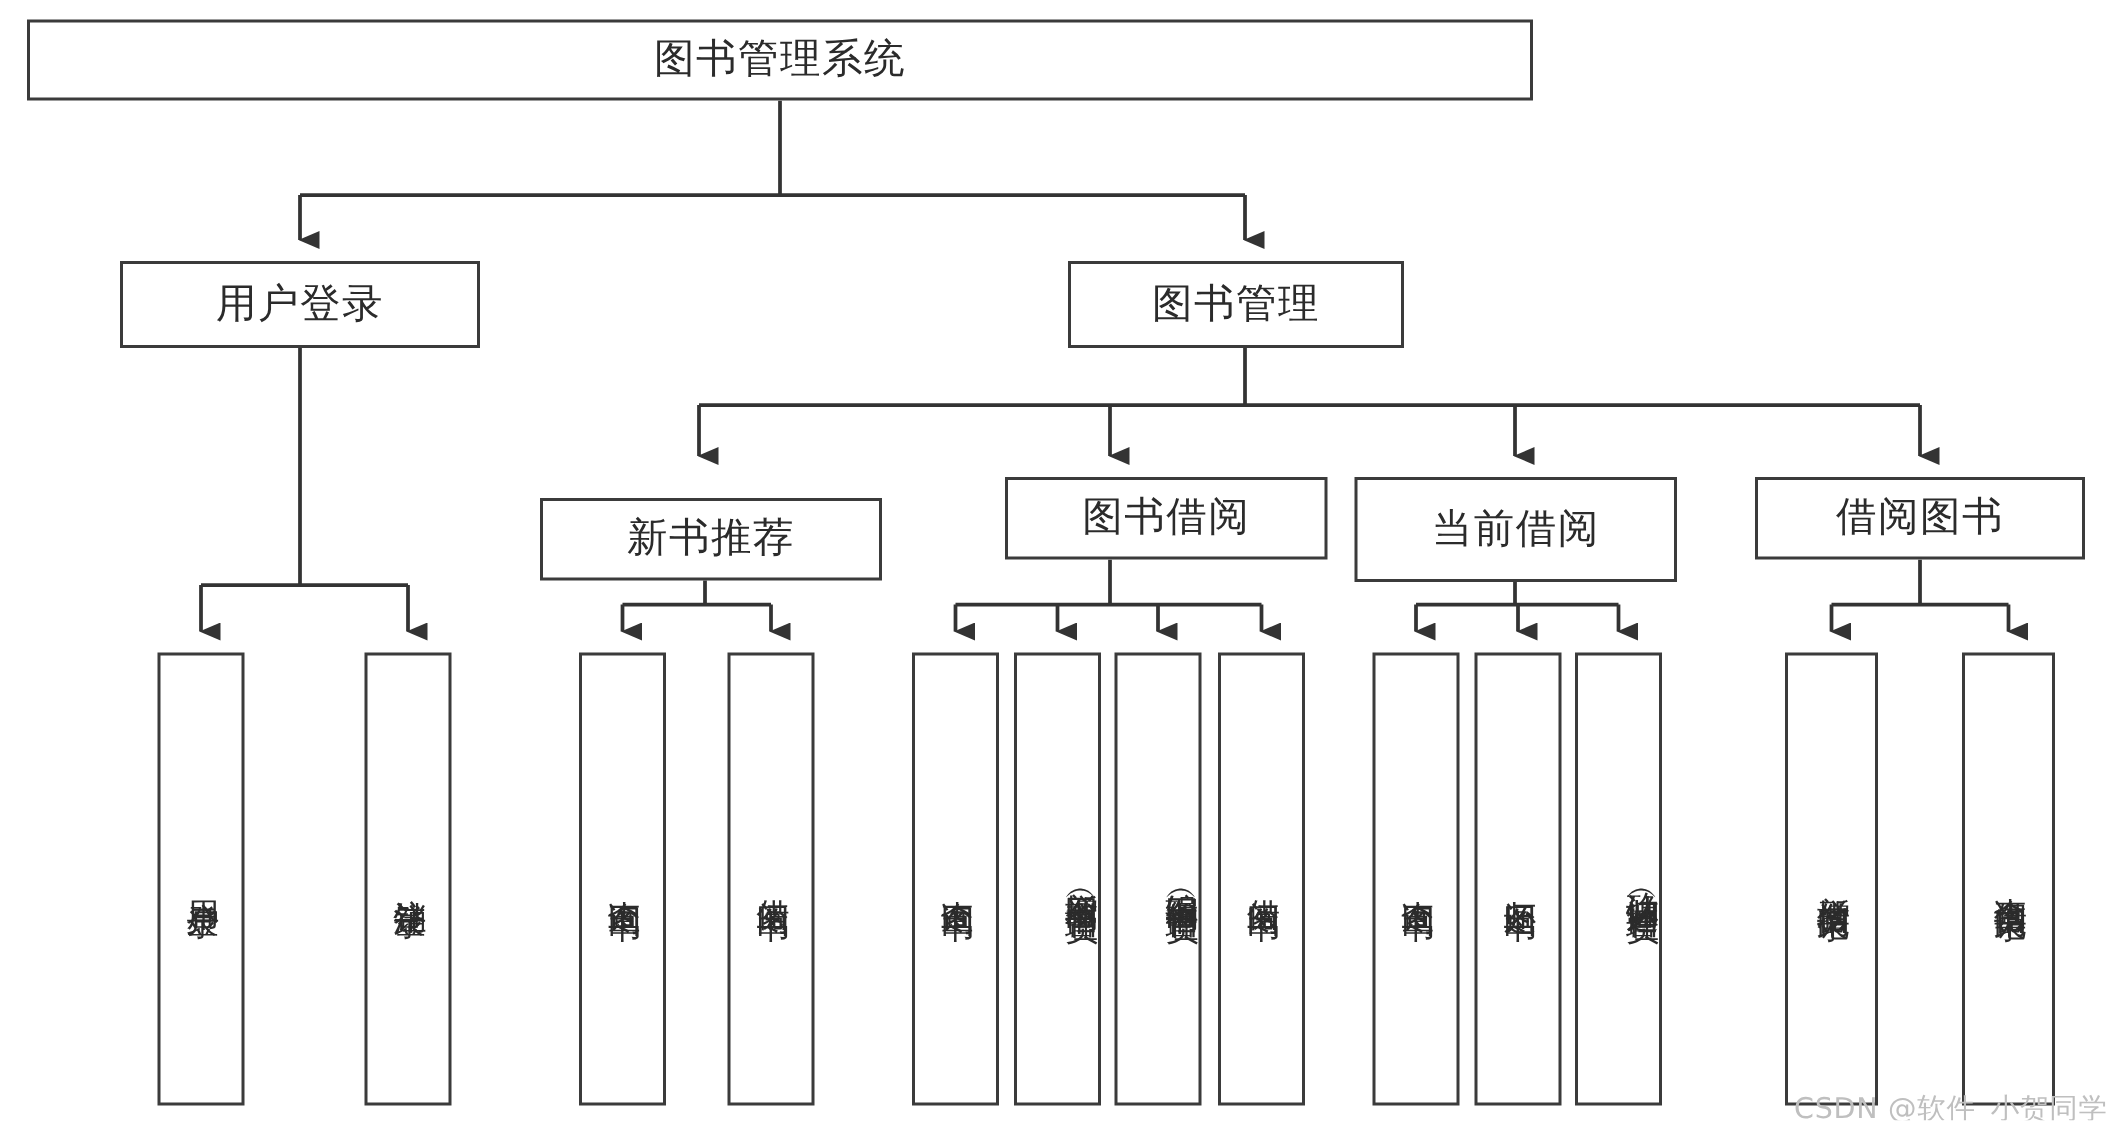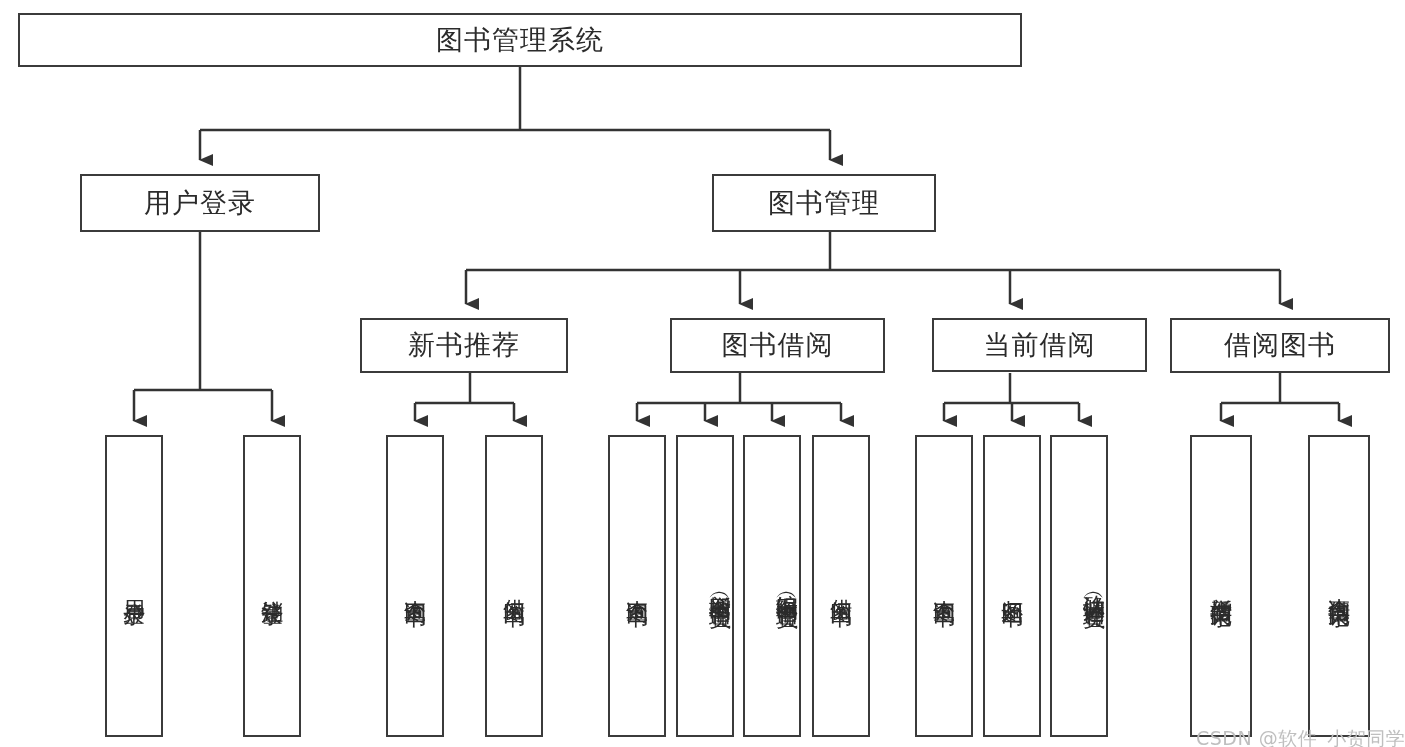--- a/index.html
+++ b/index.html
@@ -117,23 +117,23 @@
     </g>
   </svg>
 
   <div class="node horiz" id="root-node" style="left: 18px; top: 13px; width: 1004px; height: 54px;">图书管理系统</div>
 
   <div id="level2-container">
       <div class="node horiz" style="left: 80px; top: 174px; width: 240px; height: 58px;">用户登录</div>
       <div class="node horiz" style="left: 712px; top: 174px; width: 224px; height: 58px;">图书管理</div>
     </div>
   <div id="level3-container">
-      <div class="node horiz" style="left: 360px; top: 318px; width: 208px; height: 55px;">新书推荐</div>
+      <div class="node horiz" style="left: 360px; top: 332px; width: 228px; height: 55px;">新书推荐</div>
       <div class="node horiz" style="left: 670px; top: 318px; width: 215px; height: 55px;">图书借阅</div>
-      <div class="node horiz" style="left: 932px; top: 318px; width: 215px; height: 54px;">当前借阅</div>
+      <div class="node horiz" style="left: 903px; top: 318px; width: 215px; height: 70px;">当前借阅</div>
       <div class="node horiz" style="left: 1170px; top: 318px; width: 220px; height: 55px;">借阅图书</div>
     </div>
   <div id="leaves-container">
       <div class="node vert" style="left: 105px; top: 435px; width: 58px; height: 302px;">用户登录</div>
       <div class="node vert" style="left: 243px; top: 435px; width: 58px; height: 302px;">注销登录</div>
       <div class="node vert" style="left: 386px; top: 435px; width: 58px; height: 302px;">查询图书</div>
       <div class="node vert" style="left: 485px; top: 435px; width: 58px; height: 302px;">借阅图书</div>
       <div class="node vert" style="left: 608px; top: 435px; width: 58px; height: 302px;">查询图书</div>
       <div class="node vert tall-text" style="left: 676px; top: 435px; width: 58px; height: 302px;">新增图书（管理员）</div>
       <div class="node vert tall-text" style="left: 743px; top: 435px; width: 58px; height: 302px;">编辑图书（管理员）</div>

